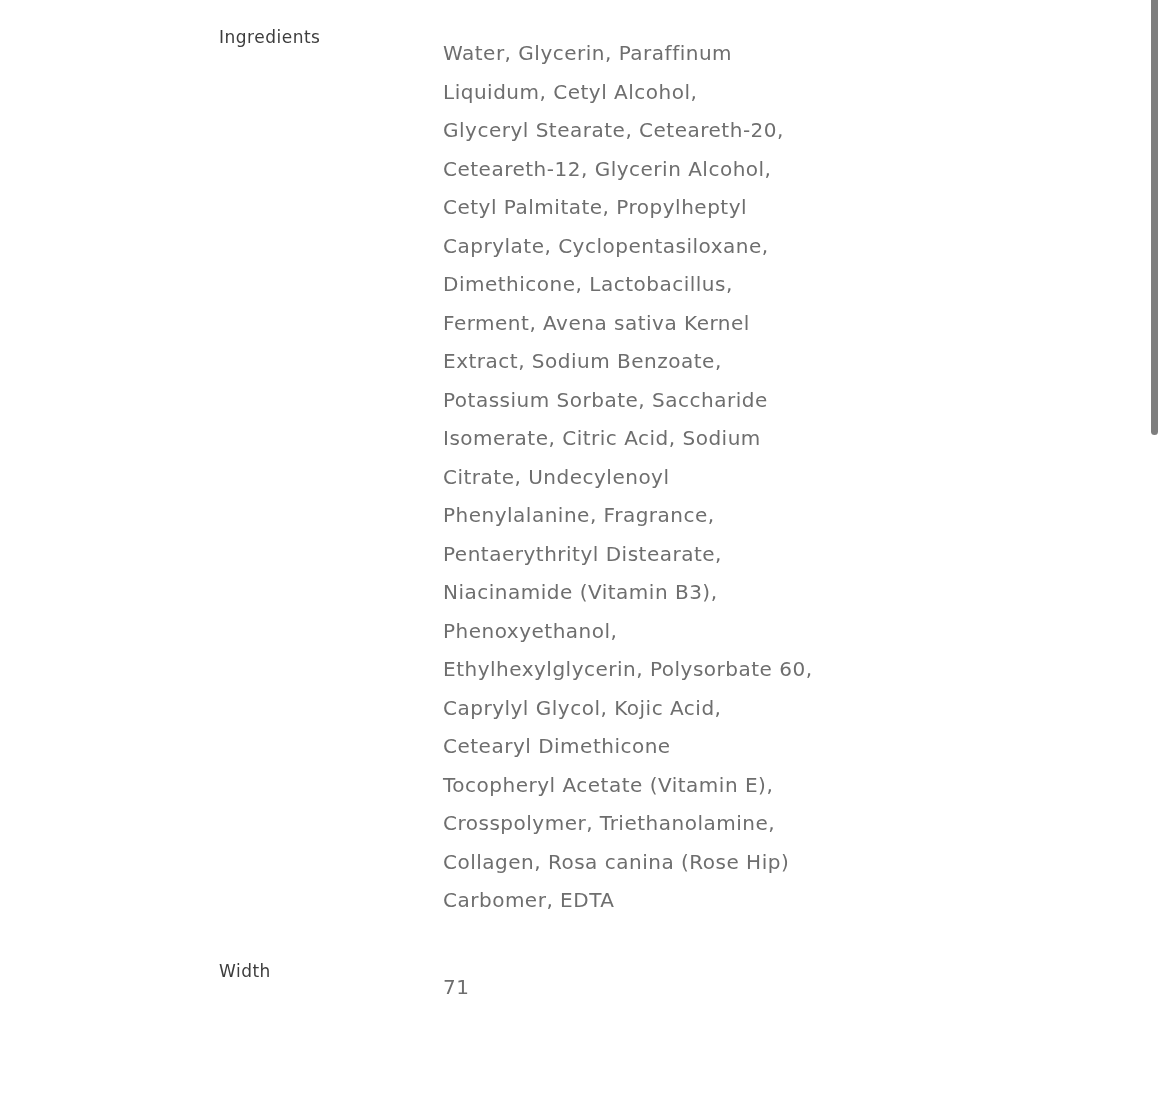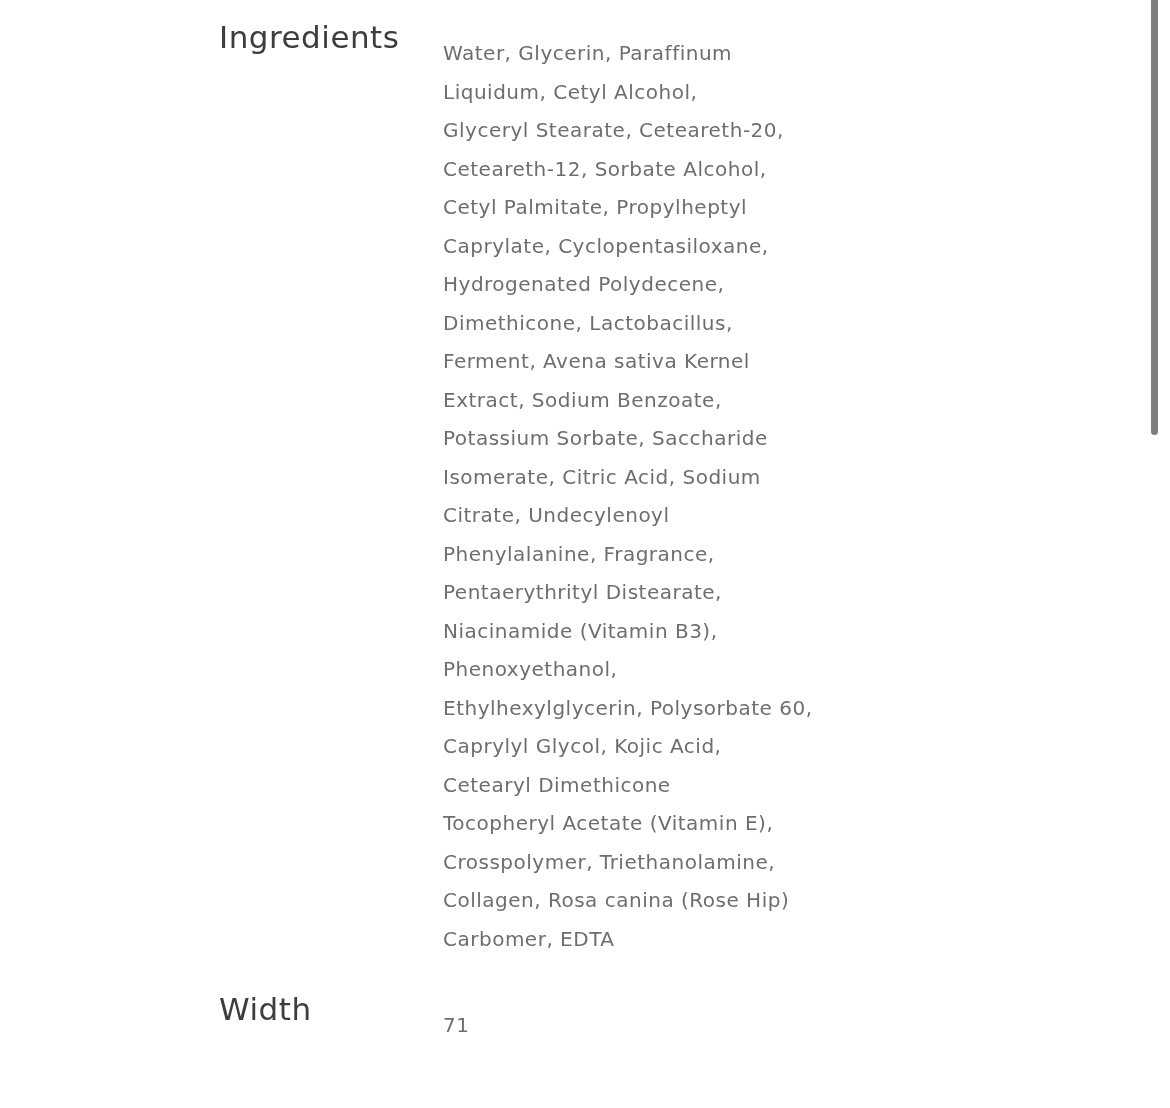--- a/index.html
+++ b/index.html
@@ -20,21 +20,21 @@
   .spec-row {
     display: flex;
     align-items: flex-start;
   }
   .spec-row + .spec-row {
     margin-top: 32px;
   }
   .spec-label {
     width: 224px;
     flex: 0 0 224px;
-    font-size: 31px;
+    font-size: 17px;
     line-height: 38.5px;
     letter-spacing: 0.5px;
     color: #3d3d3d;
     white-space: nowrap;
   }
   .spec-value {
     width: 460px;
     flex: 0 0 460px;
     font-size: 20px;
     line-height: 38.5px;
@@ -59,24 +59,23 @@
 <body>
 
 <main class="details-panel">
 
   <div class="spec-row">
     <div class="spec-label">Ingredients</div>
     <div class="spec-value">
         <div class="value-line">Water, Glycerin, Paraffinum</div>
         <div class="value-line">Liquidum, Cetyl Alcohol,</div>
         <div class="value-line">Glyceryl Stearate, Ceteareth-20,</div>
-        <div class="value-line">Ceteareth-12, Sorbate Alcohol,</div>
+        <div class="value-line">Ceteareth-12, Glycerin Alcohol,</div>
         <div class="value-line">Cetyl Palmitate, Propylheptyl</div>
         <div class="value-line">Caprylate, Cyclopentasiloxane,</div>
-        <div class="value-line">Hydrogenated Polydecene,</div>
         <div class="value-line">Dimethicone, Lactobacillus,</div>
         <div class="value-line">Ferment, Avena sativa Kernel</div>
         <div class="value-line">Extract, Sodium Benzoate,</div>
         <div class="value-line">Potassium Sorbate, Saccharide</div>
         <div class="value-line">Isomerate, Citric Acid, Sodium</div>
         <div class="value-line">Citrate, Undecylenoyl</div>
         <div class="value-line">Phenylalanine, Fragrance,</div>
         <div class="value-line">Pentaerythrityl Distearate,</div>
         <div class="value-line">Niacinamide (Vitamin B3),</div>
         <div class="value-line">Phenoxyethanol,</div>

